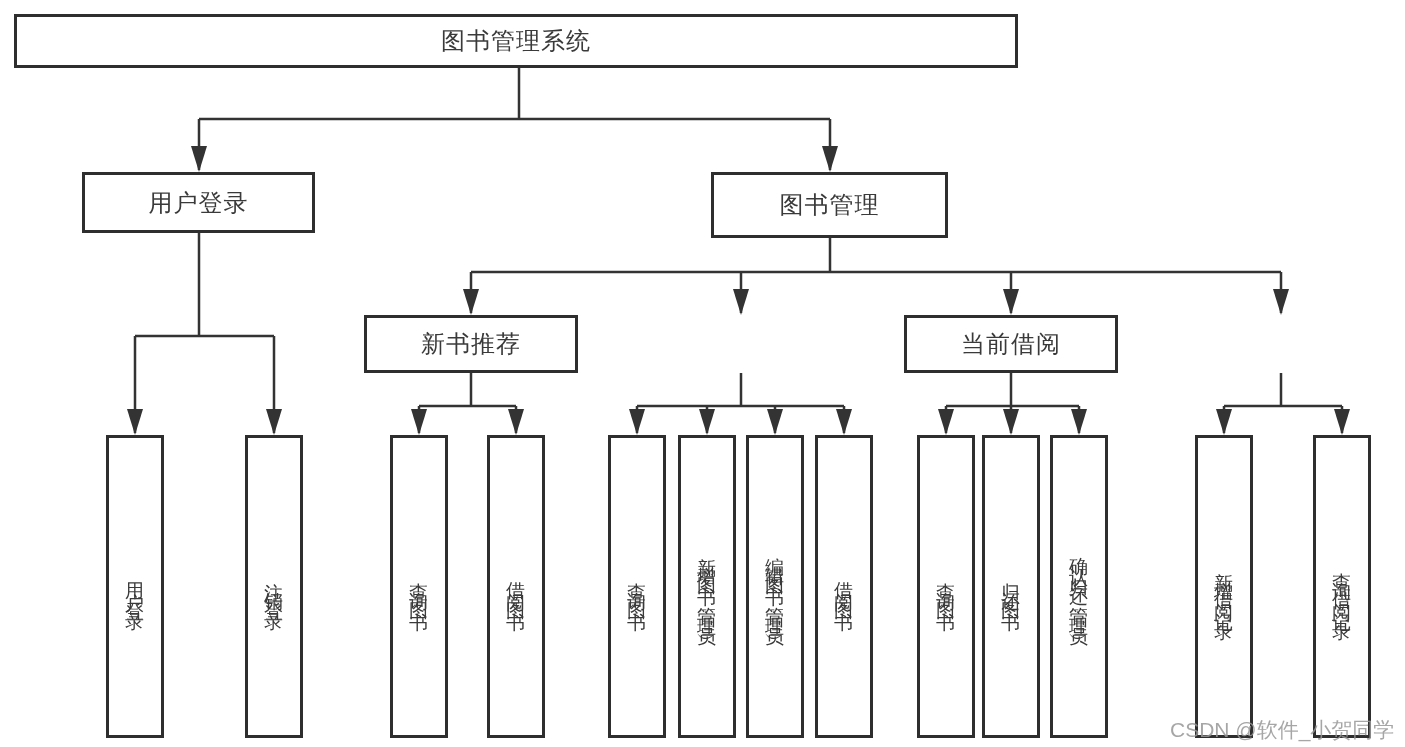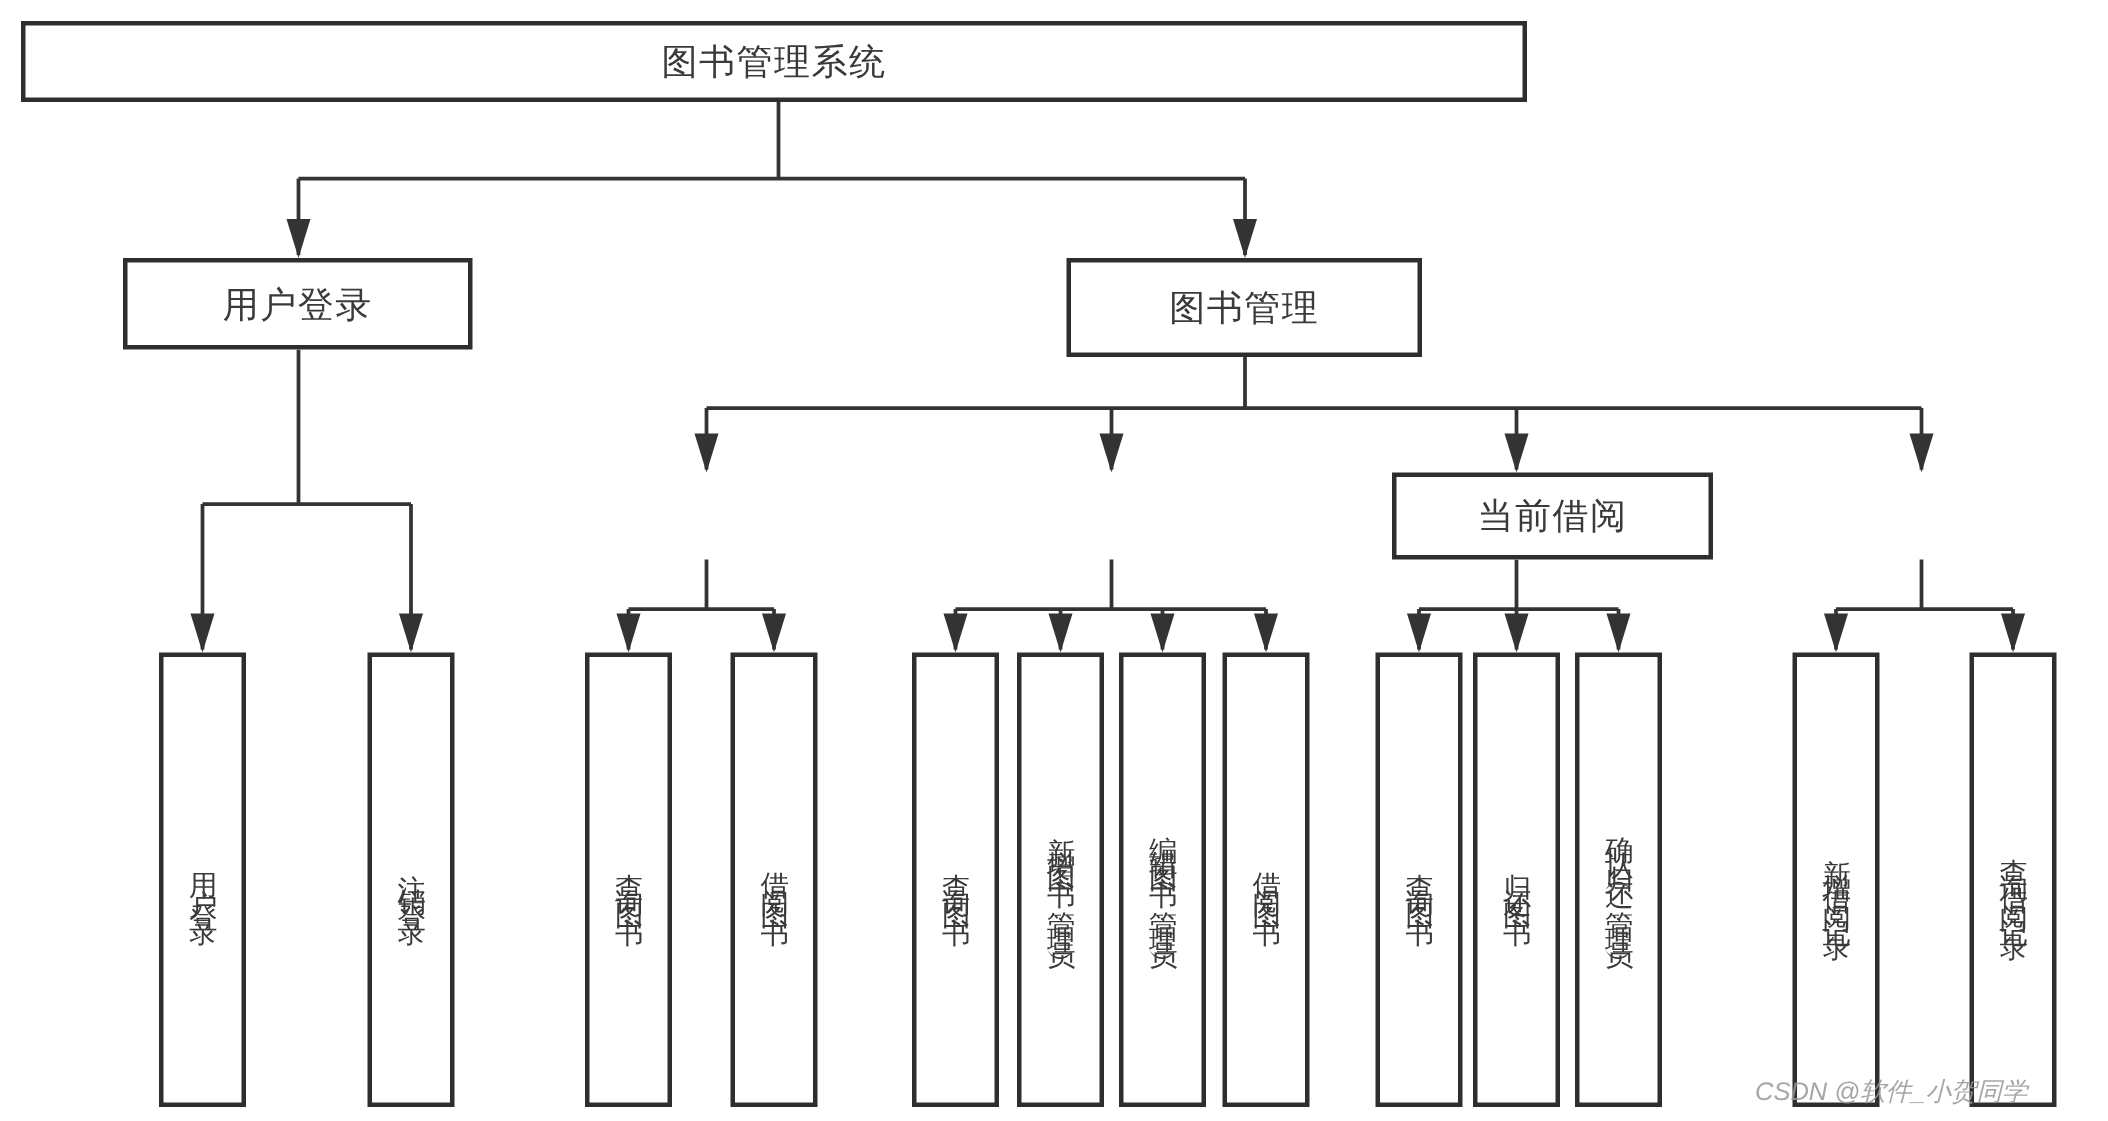--- a/index.html
+++ b/index.html
@@ -32,21 +32,21 @@
     color: #3a3a3a;
     z-index: 2;
   }
   .node.h { font-size: 24px; letter-spacing: 1px; }
   .node.root  { left: 14px;  top: 14px;  width: 1004px; height: 54px; }
   .node.lv2a  { left: 82px;  top: 172px; width: 233px;  height: 61px; }
   .node.lv2b  { left: 711px; top: 172px; width: 237px;  height: 66px; }
   .node.lv3   { top: 315px;  width: 214px; height: 58px; }
   .node.l3a { left: 364px; }
   .node.l3b { left: 634px; }
-  .node.l3c { left: 928px; }
+  .node.l3c { left: 904px; }
   .node.l3d { left: 1174px; }
   .node.leaf {
     top: 435px;
     width: 58px;
     height: 303px;
   }
   .leaf .vtext {
     writing-mode: vertical-rl;
     font-size: 19px;
     letter-spacing: 10px;
@@ -64,25 +64,24 @@
   .lf8  { left: 917px; }
   .lf9  { left: 982px; }
   .lf10 { left: 1050px; }
   .lf11 { left: 1195px; }
   .lf12 { left: 1313px; }
   .watermark {
     position: absolute;
     left: 1170px;
     top: 716px;
     width: 235px;
-    font-size: 17px;
+    font-size: 21px;
     color: rgba(150, 150, 150, 0.85);
     z-index: 3;
     white-space: nowrap;
-    font-style: italic;
   }
 </style>
 </head>
 <body>
 
 <div class="canvas">
 
   <svg class="wires" viewBox="0 0 1405 747" xmlns="http://www.w3.org/2000/svg">
     <g stroke="#333333" stroke-width="2.5" fill="none">
 
@@ -127,20 +126,23 @@
     <span>图书管理系统</span>
   </div>
 
   <div class="node lv2a h">
     <span>用户登录</span>
   </div>
   <div class="node lv2b h">
     <span>图书管理</span>
   </div>
 
+  <div class="node lv3 l3a h">
+    <span>新书推荐</span>
+  </div>
   <div class="node lv3 l3c h">
     <span>当前借阅</span>
   </div>
 
   <div class="node leaf lf0">
     <span class="vtext">用户登录</span>
   </div>
   <div class="node leaf lf1">
     <span class="vtext">注销登录</span>
   </div>

